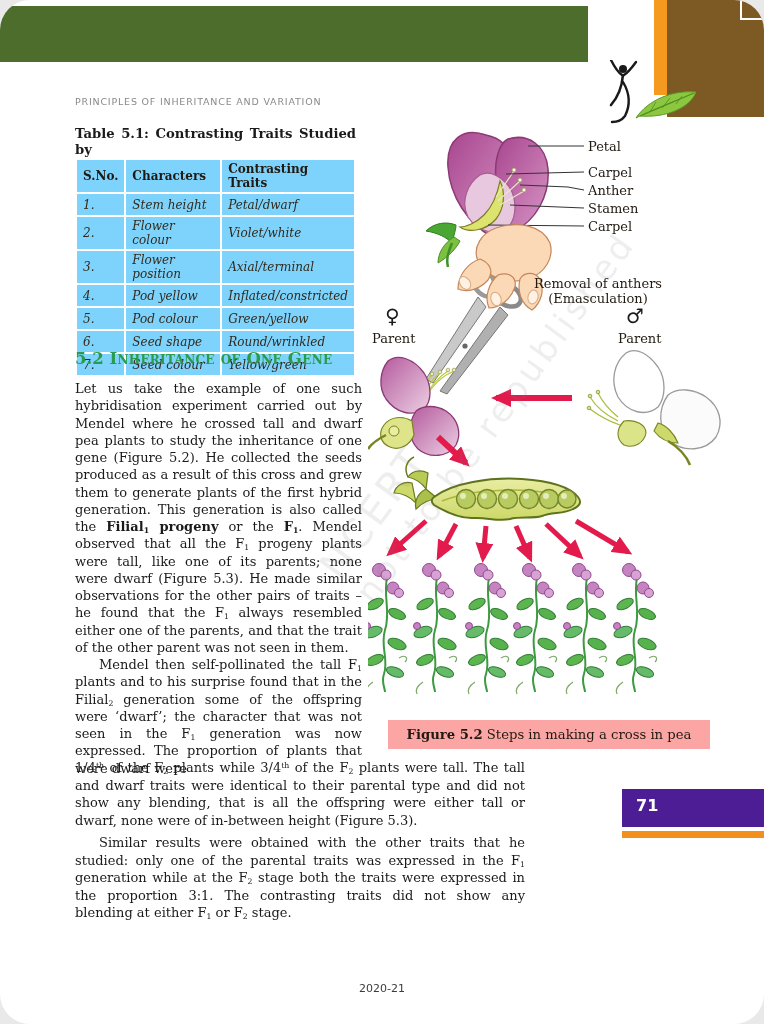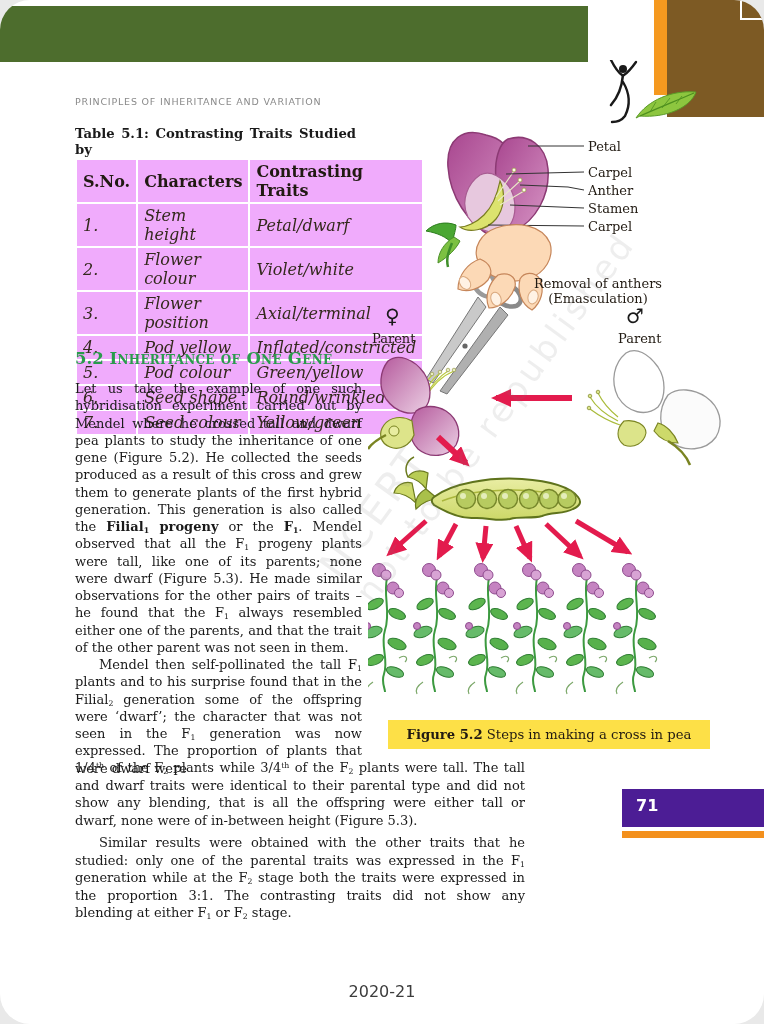--- a/index.html
+++ b/index.html
@@ -13,28 +13,28 @@
   .bar-green { position:absolute; left:0; top:6px; width:588px; height:56px; background:#4d6d2d; }
   .bar-orange { position:absolute; left:654px; top:0; width:13px; height:95px; background:#f5991f; }
   .bar-brown { position:absolute; left:667px; top:0; width:97px; height:117px; background:#7d5a24; }
   .corner-white { position:absolute; left:740px; top:0; width:22px; height:20px;
     border-left:2px solid #fff; border-bottom:2px solid #fff; }
   .logo { position:absolute; left:590px; top:60px; width:116px; height:66px; }
   
   .running-head { position:absolute; left:75px; top:96px;
     font-family:"DejaVu Sans", sans-serif; font-size:9.5px; letter-spacing:0.8px; color:#8a8a8a; }
   .footer { position:absolute; left:0; top:982px; width:764px; text-align:center;
-    font-family:"DejaVu Sans", sans-serif; font-size:16px; color:#3c3c3c; }
+    font-family:"DejaVu Sans", sans-serif; font-size:11px; color:#3c3c3c; }
   
   .table-title { position:absolute; left:75px; top:126px; width:281px;
     font-weight:bold; font-size:13.2px; line-height:15.5px; }
   .table-title .l1 { text-align:justify; text-align-last:justify; }
   .table-title .l2 { text-align:center; }
   .trait-table { position:absolute; left:75px; top:158px; width:281px;
-    border-collapse:collapse; background:#f0abfc; font-size:16px; }
+    border-collapse:collapse; background:#7dd3fc; font-size:12px; }
   .trait-table th, .trait-table td { border:2px solid #ffffff; padding:2px 6px; text-align:left; vertical-align:middle; }
   .trait-table th { font-weight:bold; height:26px; color:#211a12; }
   .trait-table td { font-style:italic; height:23px; color:#33291c; }
   .trait-table .c0 { width:45px; }
   .trait-table .c1 { width:106px; }
   .trait-table .c2 { width:130px; }
   
   .section-head { position:absolute; left:75px; top:349px; width:300px;
     color:#2a9b4c; font-weight:bold; font-size:16.5px; }
   .section-head .sc { font-variant:small-caps; letter-spacing:0.3px; }
@@ -47,21 +47,21 @@
   .mt { margin-top:5px; }
   sub { font-size:0.6em; vertical-align:-0.3em; line-height:0; }
   sup { font-size:0.6em; vertical-align:0.5em; line-height:0; }
   b { font-weight:bold; }
   
   .fig-svg { position:absolute; left:368px; top:125px; width:396px; height:625px; }
   .fig-label { position:absolute; font-size:13px; color:#211a12; white-space:nowrap; }
   .fig-label.center { text-align:center; white-space:normal; }
   .sym { position:absolute; font-family:"DejaVu Sans", sans-serif; font-size:20px; color:#1a1a1a; }
   .caption { position:absolute; left:388px; top:720px; width:322px; height:29px;
-    background:#fde047; font-size:13.2px; line-height:29px; text-align:center; color:#211a12; }
+    background:#fca5a5; font-size:13.2px; line-height:29px; text-align:center; color:#211a12; }
   .watermark { position:absolute; left:310px; top:560px; width:420px;
     transform:rotate(-54deg); transform-origin:left top;
     font-family:"DejaVu Sans", sans-serif; font-size:40px; color:rgba(120,120,120,0.13);
     letter-spacing:4px; white-space:nowrap; pointer-events:none; }
   .watermark .wl2 { font-size:34px; }
   
   .pagenum-box { position:absolute; left:622px; top:789px; width:142px; height:38px; background:#4c1d95; }
   .pagenum-box span { position:absolute; left:14px; top:7px; color:#fff; font-weight:bold;
     font-family:"DejaVu Sans", sans-serif; font-size:16px; }
   .pagenum-strip { position:absolute; left:622px; top:831px; width:142px; height:7px; background:#f3901d; }

